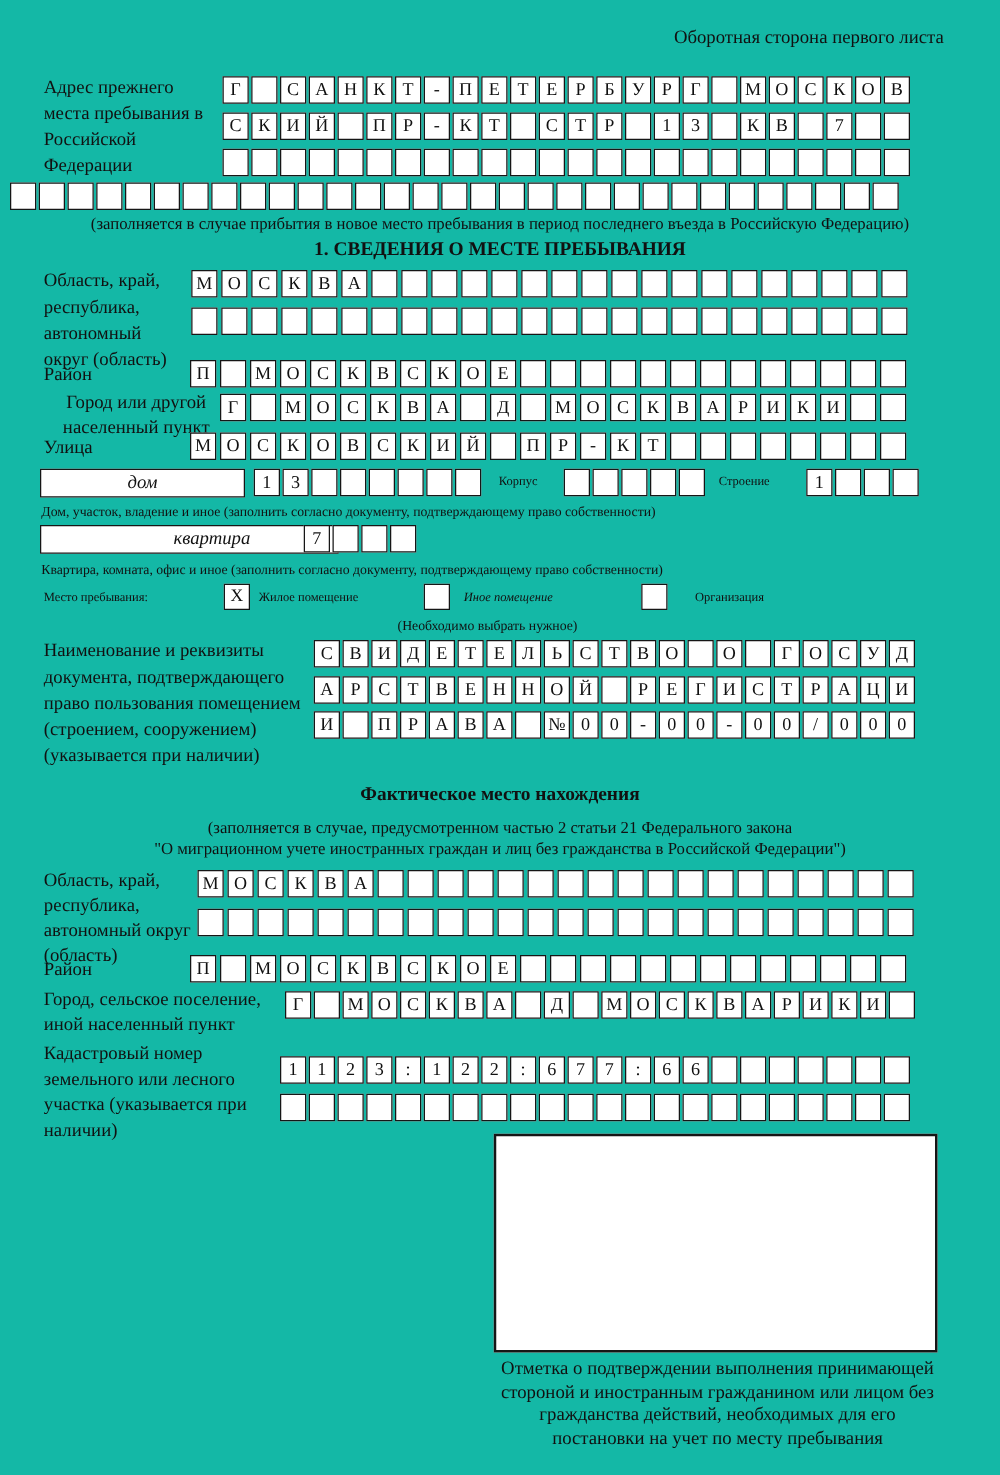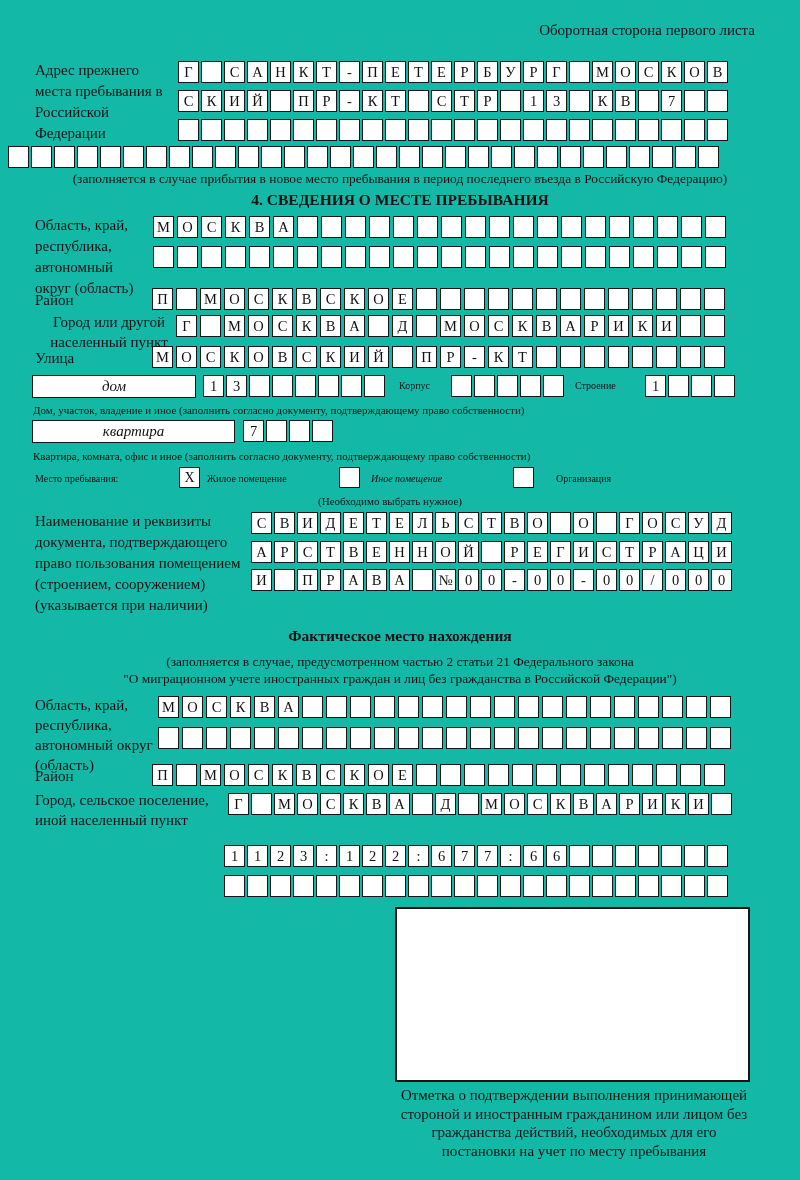--- a/index.html
+++ b/index.html
@@ -138,21 +138,21 @@
       <span class="cell"></span>
       <span class="cell"></span>
       <span class="cell"></span>
       <span class="cell"></span>
       <span class="cell"></span>
       <span class="cell"></span>
       <span class="cell"></span>
     </div>
   <div class="abs notec" style="top:171px;">(заполняется в случае прибытия в новое место пребывания в период последнего въезда в Российскую Федерацию)</div>
 
-  <div class="abs title" style="top:191px;">4. СВЕДЕНИЯ О МЕСТЕ ПРЕБЫВАНИЯ</div>
+  <div class="abs title" style="top:191px;">1. СВЕДЕНИЯ О МЕСТЕ ПРЕБЫВАНИЯ</div>
 
   <div class="abs label" style="left:35px;top:215px;width:116px;">Область, край, республика, автономный округ (область)</div>
   <div class="abs cellrow g3" style="left:153px;top:216px;">
       <span class="cell">М</span>
       <span class="cell">О</span>
       <span class="cell">С</span>
       <span class="cell">К</span>
       <span class="cell">В</span>
       <span class="cell">А</span>
       <span class="cell"></span>
@@ -305,21 +305,21 @@
     </div>
   <div class="abs ilabel" style="left:575px;top:375px;">Строение</div>
   <div class="abs cellrow g2" style="left:645px;top:375px;">
       <span class="cell">1</span>
       <span class="cell"></span>
       <span class="cell"></span>
       <span class="cell"></span>
     </div>
   <div class="abs noteL" style="left:33px;top:402px;">Дом, участок, владение и иное (заполнить согласно документу, подтверждающему право собственности)</div>
 
-  <div class="abs fieldbox" style="left:32px;top:420px;width:201px;">квартира</div>
+  <div class="abs fieldbox" style="left:32px;top:420px;width:201px;padding-left:36px;">квартира</div>
   <div class="abs cellrow g2" style="left:243px;top:420px;">
       <span class="cell">7</span>
       <span class="cell"></span>
       <span class="cell"></span>
       <span class="cell"></span>
     </div>
   <div class="abs noteL" style="left:33px;top:448px;">Квартира, комната, офис и иное (заполнить согласно документу, подтверждающему право собственности)</div>
 
   <div class="abs ilabel" style="left:35px;top:468px;">Место пребывания:</div>
   <div class="abs checkbox" style="left:179px;top:467px;">X</div>
@@ -506,20 +506,21 @@
       <span class="cell">К</span>
       <span class="cell">В</span>
       <span class="cell">А</span>
       <span class="cell">Р</span>
       <span class="cell">И</span>
       <span class="cell">К</span>
       <span class="cell">И</span>
       <span class="cell"></span>
     </div>
 
+  <div class="abs label" style="left:35px;top:833px;width:180px;line-height:20.5px;">Кадастровый номер земельного или лесного участка (указывается при наличии)</div>
   <div class="abs cellrow g2" style="left:224px;top:845px;">
       <span class="cell">1</span>
       <span class="cell">1</span>
       <span class="cell">2</span>
       <span class="cell">3</span>
       <span class="cell">:</span>
       <span class="cell">1</span>
       <span class="cell">2</span>
       <span class="cell">2</span>
       <span class="cell">:</span>

